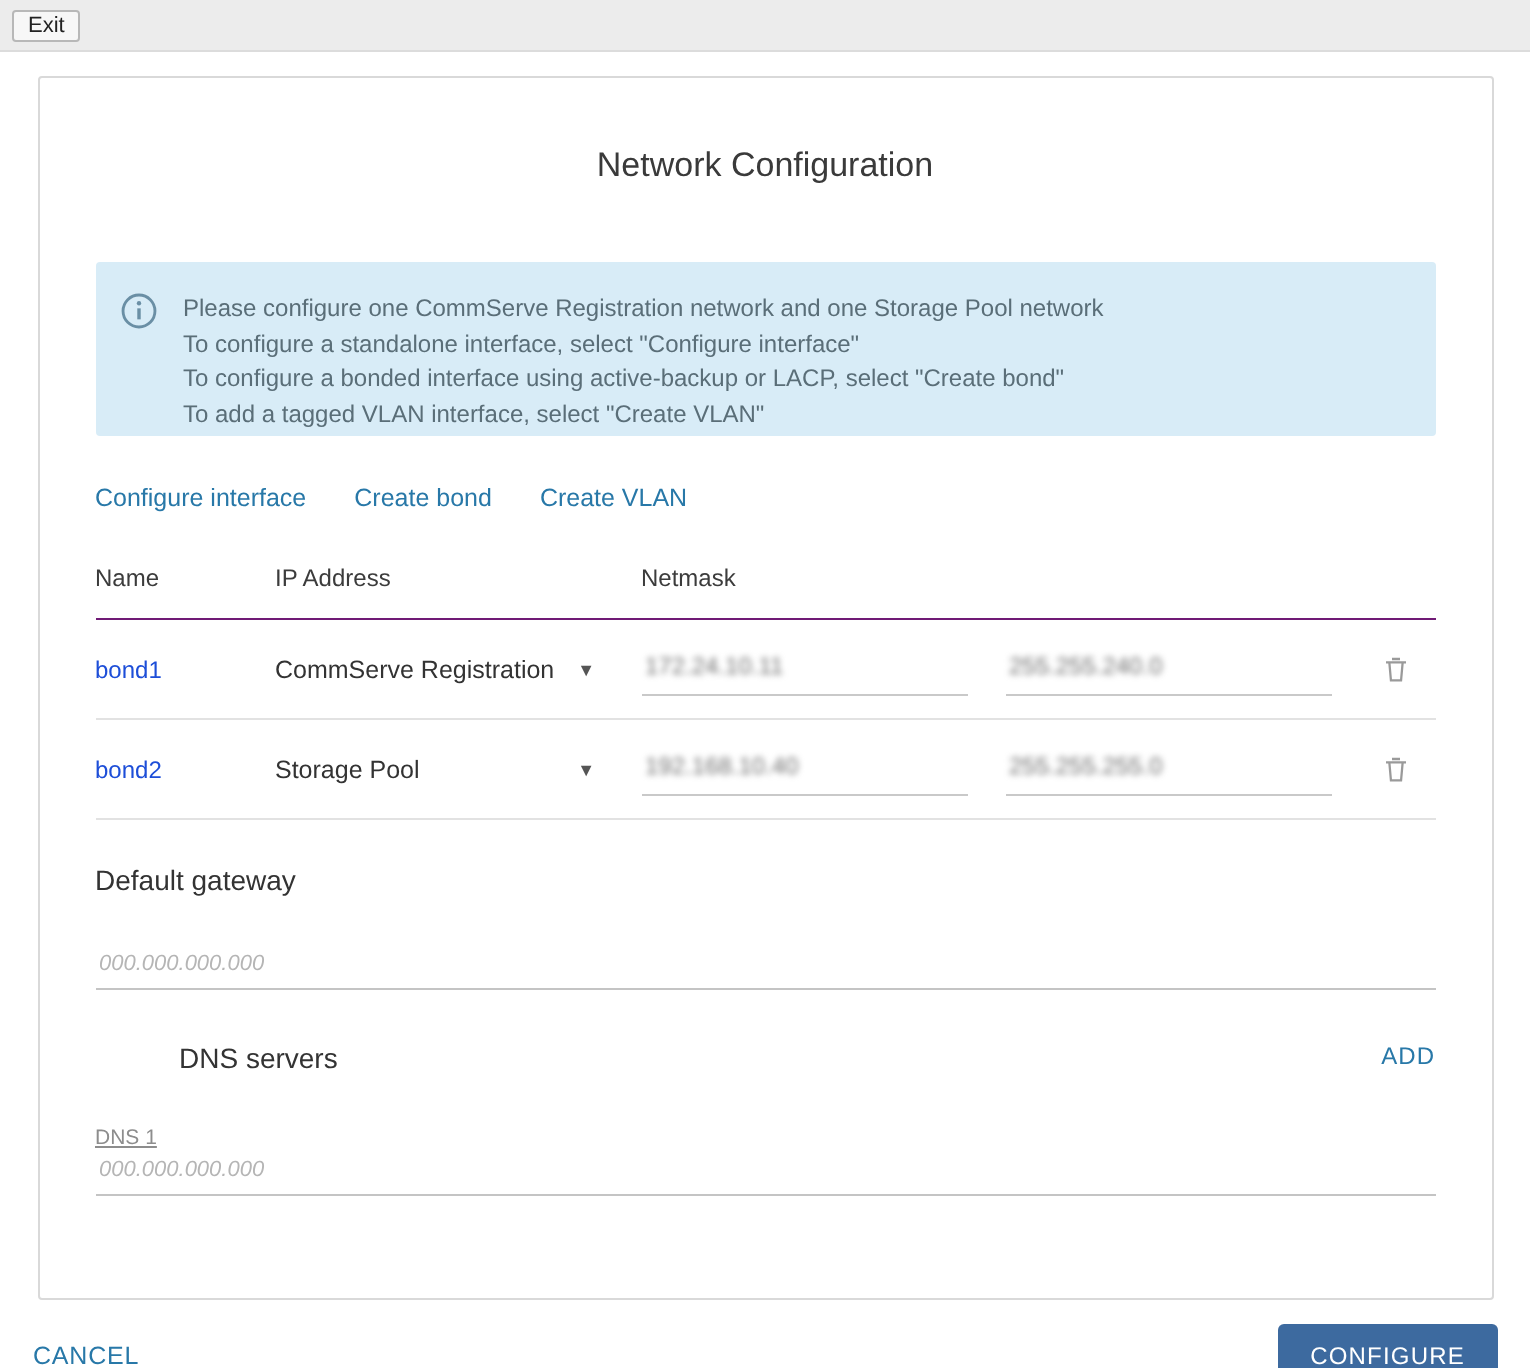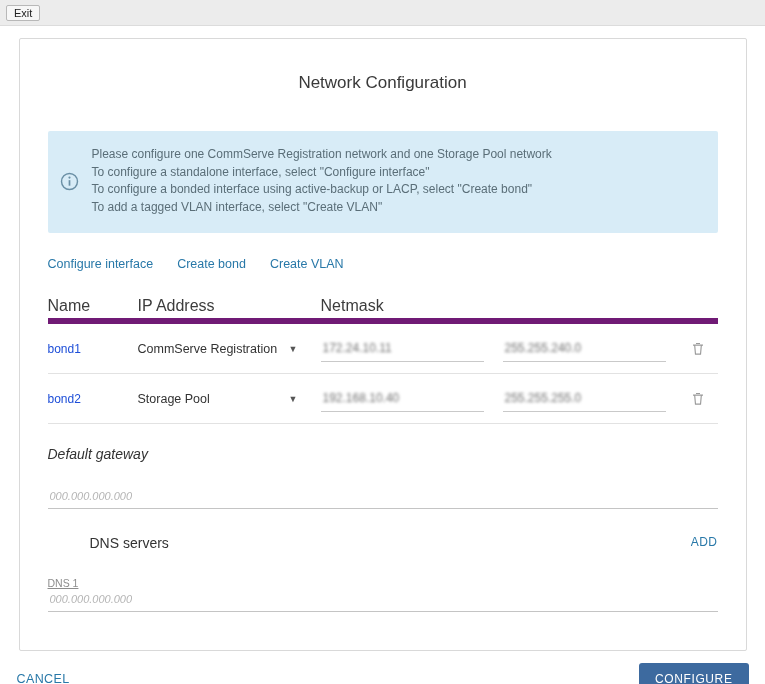--- a/index.html
+++ b/index.html
@@ -44,47 +44,47 @@
     font-size: 17px;
     color: #3a3a3a;
     font-weight: 400;
     margin-top: 8px;
   }
   
   .info-banner {
     margin-top: 38px;
     background: #d8ecf7;
     border-radius: 2px;
-    padding: 15px 18px 17px 12px;
-    display: flex;
-    align-items: center;
+    padding: 15px 18px 2px 12px;
+    display: flex;
+    align-items: flex-start;
     gap: 13px;
   }
   .info-icon { flex: 0 0 auto; display: inline-flex; }
   .info-text { font-size: 12px; line-height: 17.5px; color: #5a6e78; }
   
   .toolbar-links {
     margin-top: 24px;
     display: flex;
     gap: 24px;
     font-size: 12.5px;
   }
   .link { color: #2878a8; cursor: pointer; text-decoration: none; }
   
   .net-table { margin-top: 26px; }
   .tbl-row {
     display: grid;
     grid-template-columns: 90px 183px 182px 178px 1fr;
     align-items: center;
   }
   .tbl-head {
-    font-size: 16px;
+    font-size: 12px;
     color: #3c3c3c;
-    padding-bottom: 3px;
-    border-bottom: 6px solid #701a75;
+    padding-bottom: 13px;
+    border-bottom: 1px solid #701a75;
   }
   .data-row {
     height: 50px;
     border-bottom: 1px solid #e2e2e2;
   }
   .cell-name { font-size: 12px; color: #1d4ed8; }
   .select-box {
     width: 164px;
     display: flex;
     align-items: center;
@@ -103,21 +103,21 @@
   .redacted {
     font-size: 12px;
     color: #707070;
     filter: blur(1.6px);
     user-select: none;
   }
   .cell-del { display: flex; justify-content: flex-end; padding-right: 10px; }
   .icon-btn { background: none; border: none; cursor: pointer; padding: 2px; line-height: 0; }
   
   .section-label { font-size: 14px; color: #333; }
-  .gateway-label { margin-top: 22px; font-style: italic; }
+  .gateway-label { margin-top: 22px; }
   .line-input {
     width: 100%;
     border: none;
     border-bottom: 1px solid #c4c4c4;
     font-family: "Liberation Sans", "DejaVu Sans", sans-serif;
     font-size: 11px;
     color: #444;
     padding: 2px 2px 6px;
     outline: none;
     background: transparent;

